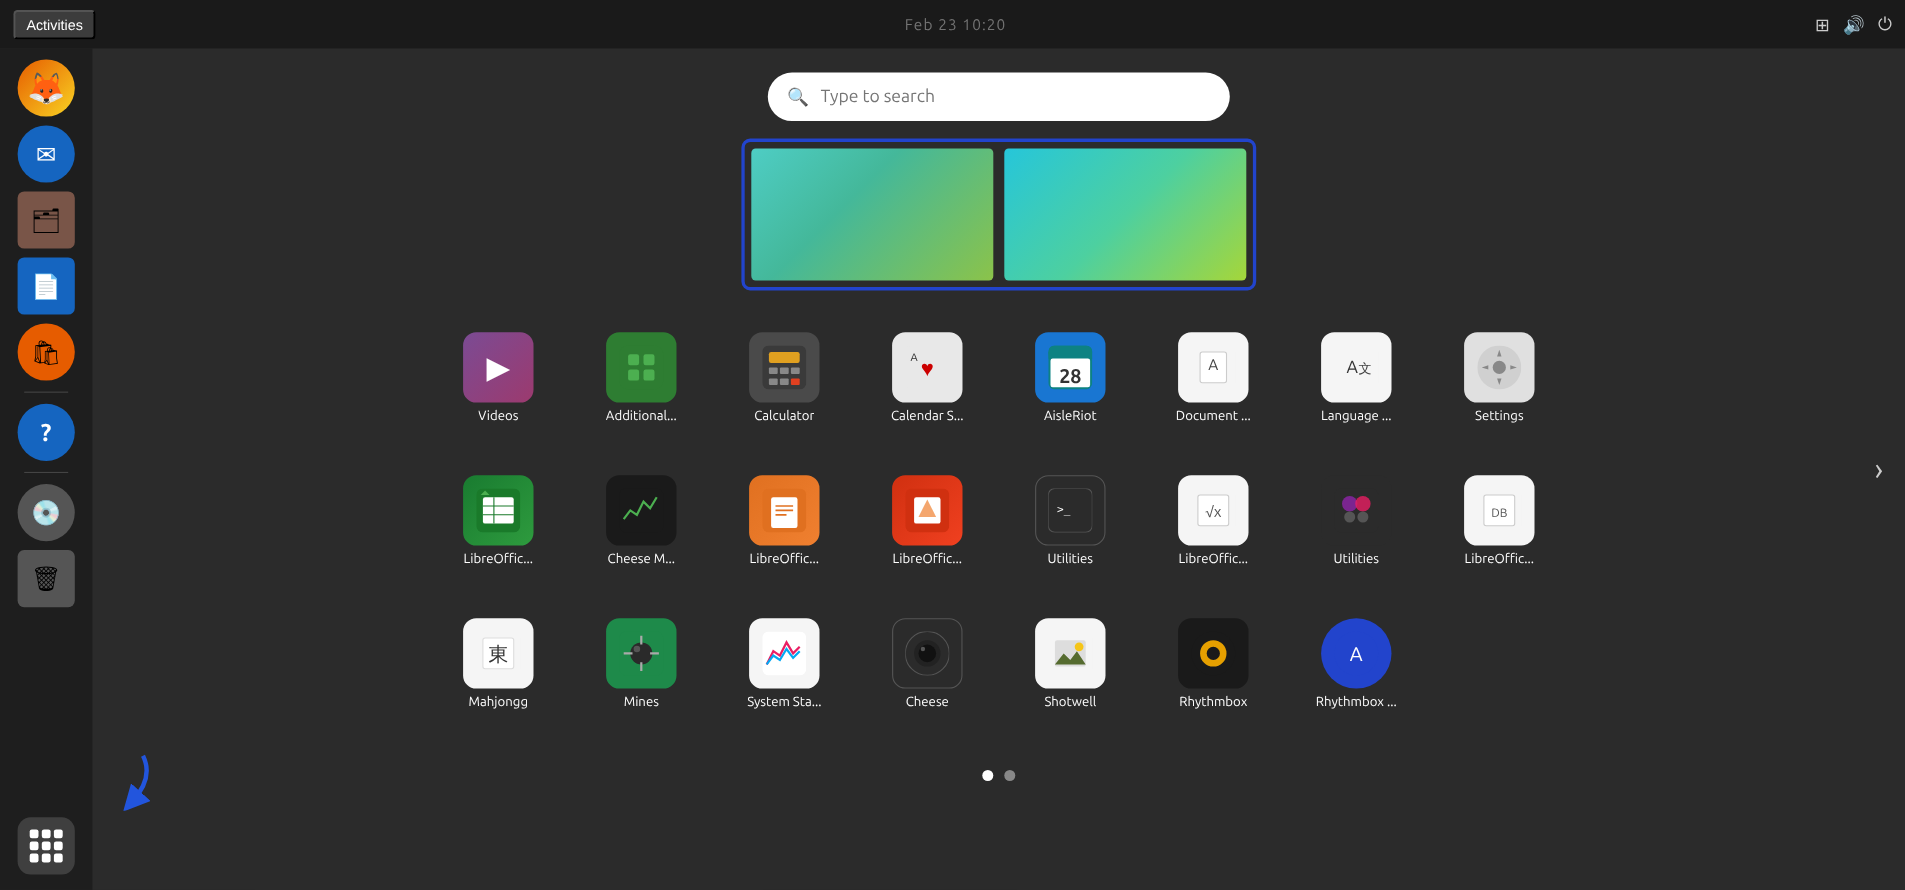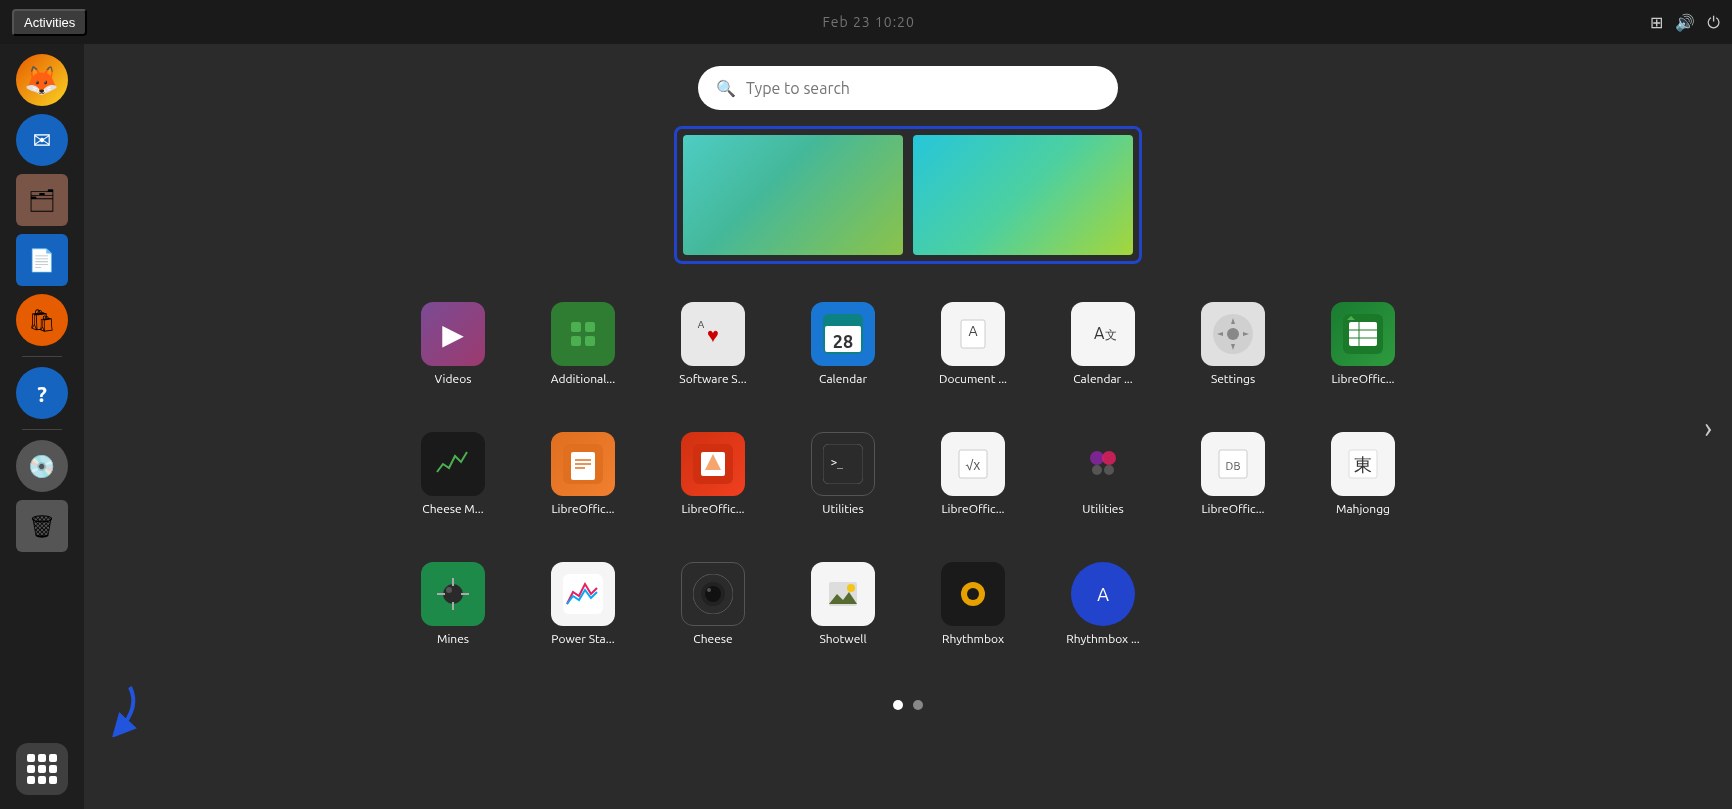--- a/index.html
+++ b/index.html
@@ -377,43 +377,58 @@
             <rect width="40" height="40" rx="8" fill="#2e7d32"></rect>
             <rect x="8" y="8" width="10" height="10" rx="2" fill="#4caf50"></rect>
             <rect x="22" y="8" width="10" height="10" rx="2" fill="#4caf50"></rect>
             <rect x="8" y="22" width="10" height="10" rx="2" fill="#4caf50"></rect>
             <rect x="22" y="22" width="10" height="10" rx="2" fill="#4caf50"></rect>
           </svg>
       </div>
       <span class="app-label">Additional...</span>
     </div>
 
+    <div class="app-item">
+      <div class="app-icon icon-calculator">
+        <svg width="40" height="40" viewBox="0 0 40 40">
+            <rect width="40" height="40" rx="6" fill="#3a3a3a"></rect>
+            <rect x="6" y="6" width="28" height="10" rx="2" fill="#e0a020"></rect>
+            <rect x="6" y="20" width="8" height="6" rx="1" fill="#888"></rect>
+            <rect x="16" y="20" width="8" height="6" rx="1" fill="#888"></rect>
+            <rect x="26" y="20" width="8" height="6" rx="1" fill="#888"></rect>
+            <rect x="6" y="30" width="8" height="6" rx="1" fill="#888"></rect>
+            <rect x="16" y="30" width="8" height="6" rx="1" fill="#888"></rect>
+            <rect x="26" y="30" width="8" height="6" rx="1" fill="#e04020"></rect>
+          </svg>
+      </div>
+      <span class="app-label">Calculator</span>
+    </div>
 
     <div class="app-item">
       <div class="app-icon icon-aisleriot">
         <svg width="40" height="40" viewBox="0 0 40 40">
             <rect width="40" height="40" rx="6" fill="#e8e8e8"></rect>
             <text x="20" y="28" text-anchor="middle" font-size="20" fill="#c00">♥</text>
             <text x="8" y="14" text-anchor="middle" font-size="10" fill="#333">A</text>
           </svg>
       </div>
-      <span class="app-label">Software S...</span>
+      <span class="app-label">Calendar S...</span>
     </div>
 
     <div class="app-item">
       <div class="app-icon icon-calendar">
         <svg width="40" height="40" viewBox="0 0 40 40">
             <rect width="40" height="40" rx="6" fill="#0d8282"></rect>
             <rect x="0" y="0" width="40" height="12" rx="6" fill="#0d8282"></rect>
             <rect x="0" y="6" width="40" height="6" fill="#0d8282"></rect>
             <rect x="2" y="12" width="36" height="26" rx="2" fill="#fff"></rect>
             <text x="20" y="34" text-anchor="middle" font-size="18" font-weight="bold" fill="#333">28</text>
           </svg>
       </div>
-      <span class="app-label">Calendar</span>
+      <span class="app-label">AisleRiot</span>
     </div>
 
     <div class="app-item">
       <div class="app-icon icon-document">
         <svg width="40" height="40" viewBox="0 0 40 40">
             <rect width="40" height="40" rx="6" fill="#f5f5f5"></rect>
             <rect x="8" y="6" width="24" height="28" rx="2" fill="#fff" stroke="#ccc"></rect>
             <text x="20" y="22" text-anchor="middle" font-size="14" fill="#444">A</text>
           </svg>
       </div>
@@ -421,21 +436,21 @@
     </div>
 
     <div class="app-item">
       <div class="app-icon icon-language">
         <svg width="40" height="40" viewBox="0 0 40 40">
             <rect width="40" height="40" rx="6" fill="#f5f5f5"></rect>
             <text x="11" y="25" font-size="16" fill="#333">A</text>
             <text x="22" y="25" font-size="12" fill="#444">文</text>
           </svg>
       </div>
-      <span class="app-label">Calendar ...</span>
+      <span class="app-label">Language ...</span>
     </div>
 
     <div class="app-item">
       <div class="app-icon icon-settings">
         <svg width="40" height="40" viewBox="0 0 40 40">
             <rect width="40" height="40" rx="20" fill="#d0d0d0"></rect>
             <circle cx="20" cy="20" r="6" fill="#888"></circle>
             <path d="M20 4 L22 10 L18 10 Z" fill="#888"></path>
             <path d="M20 36 L22 30 L18 30 Z" fill="#888"></path>
             <path d="M4 20 L10 22 L10 18 Z" fill="#888"></path>
@@ -565,21 +580,21 @@
     </div>
 
     <div class="app-item">
       <div class="app-icon icon-powerstatistics">
         <svg width="40" height="40" viewBox="0 0 40 40">
             <rect width="40" height="40" rx="6" fill="#fff"></rect>
             <polyline points="4,30 10,18 16,22 22,10 28,20 34,14" stroke="#e91e63" stroke-width="2" fill="none"></polyline>
             <polyline points="4,30 10,22 16,26 22,16 28,24 34,18" stroke="#03a9f4" stroke-width="2" fill="none"></polyline>
           </svg>
       </div>
-      <span class="app-label">Power Sta...</span>
+      <span class="app-label">System Sta...</span>
     </div>
 
     <div class="app-item">
       <div class="app-icon icon-cheese">
         <svg width="40" height="40" viewBox="0 0 40 40">
             <rect width="40" height="40" rx="20" fill="#2b2b2b" stroke="#555"></rect>
             <circle cx="20" cy="20" r="12" fill="#222"></circle>
             <circle cx="20" cy="20" r="8" fill="#111"></circle>
             <circle cx="16" cy="16" r="2" fill="#555"></circle>
           </svg>

